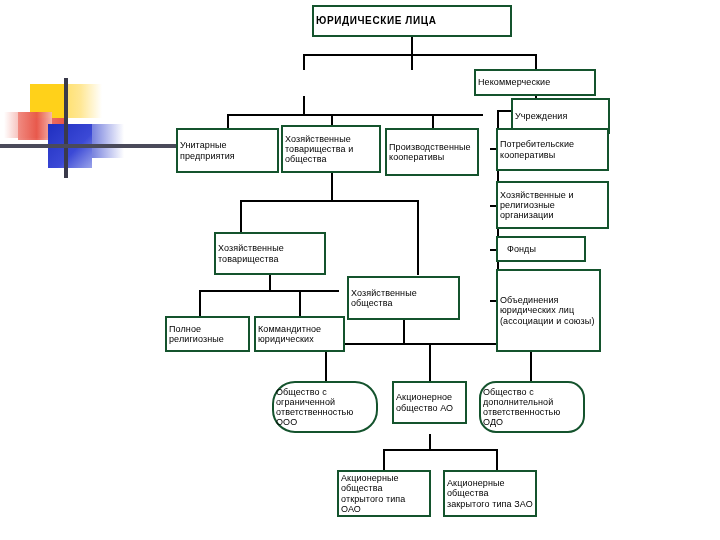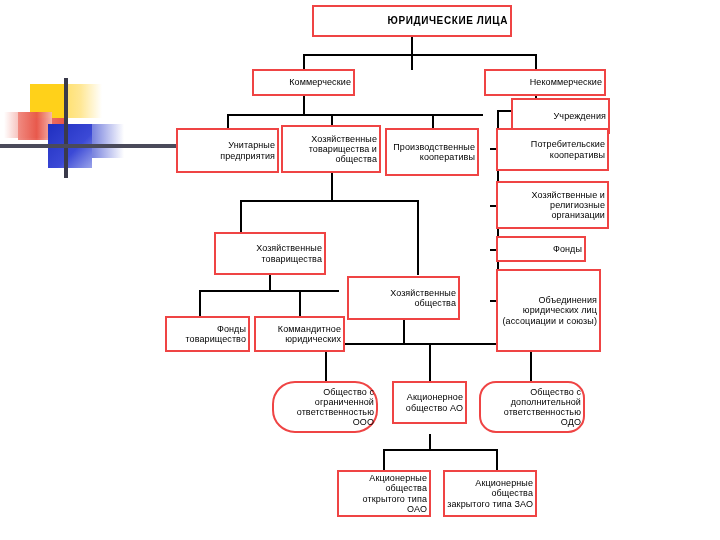--- a/index.html
+++ b/index.html
@@ -42,27 +42,27 @@
   
   .logo-rule {
     position: absolute; left: 0px; top: 144px; width: 182px; height: 4px;
     background: #4a4a5a;
   }
 
   
   .box {
     position: absolute;
     box-sizing: border-box;
-    border: 2px solid #ef4444;
+    border: 2px solid #14532d;
     background: #ffffff;
     color: #000000;
     display: flex;
     align-items: center;
     justify-content: center;
-    text-align: right;
+    text-align: left;
     line-height: 1.12;
     letter-spacing: .1px;
     font-size: 9px;
     padding: 1px 2px;
     z-index: 4;
     
     filter: blur(0.32px);
   }
   .box .txt { display: block; width: 100%; }
   .box.bold { border-width: 2px; }
@@ -130,25 +130,22 @@
 
   <div class="ln v2" style="left:429px; top:434px; height:16px;"></div>
   <div class="ln h2" style="left:383px; top:449px; width:113px;"></div>
   <div class="ln v2" style="left:383px; top:449px; height:21px;"></div>
   <div class="ln v2" style="left:496px; top:449px; height:21px;"></div>
 
   <div class="box bold" style="left:312px; top:5px; width:200px; height:32px; font-size:10px; font-weight:bold; letter-spacing:.6px;">
     <span class="txt">ЮРИДИЧЕСКИЕ ЛИЦА</span>
   </div>
 
-  <div class="box bold" style="left:252px; top:69px; width:103px; height:27px;">
-    <span class="txt">Коммерческие</span>
-  </div>
-
-  <div class="box bold" style="left:484px; top:69px; width:122px; height:27px;">
+
+  <div class="box bold" style="left:474px; top:69px; width:122px; height:27px;">
     <span class="txt">Некоммерческие</span>
   </div>
 
   <div class="box bold" style="left:176px; top:128px; width:103px; height:45px;">
     <span class="txt">Унитарные предприятия</span>
   </div>
 
   <div class="box bold" style="left:281px; top:125px; width:100px; height:48px;">
     <span class="txt">Хозяйственные товарищества и общества</span>
   </div>
@@ -179,21 +176,21 @@
 
   <div class="box bold" style="left:214px; top:232px; width:112px; height:43px;">
     <span class="txt">Хозяйственные товарищества</span>
   </div>
 
   <div class="box bold" style="left:347px; top:276px; width:113px; height:44px;">
     <span class="txt">Хозяйственные общества</span>
   </div>
 
   <div class="box bold" style="left:165px; top:316px; width:85px; height:36px;">
-    <span class="txt">Фонды товарищество</span>
+    <span class="txt">Полное религиозные</span>
   </div>
 
   <div class="box bold" style="left:254px; top:316px; width:91px; height:36px;">
     <span class="txt">Коммандитное юридических</span>
   </div>
 
   <div class="box bold" style="left:272px; top:381px; width:106px; height:52px;border-radius:23px;">
     <span class="txt">Общество с ограниченной ответственностью ООО</span>
   </div>
 

